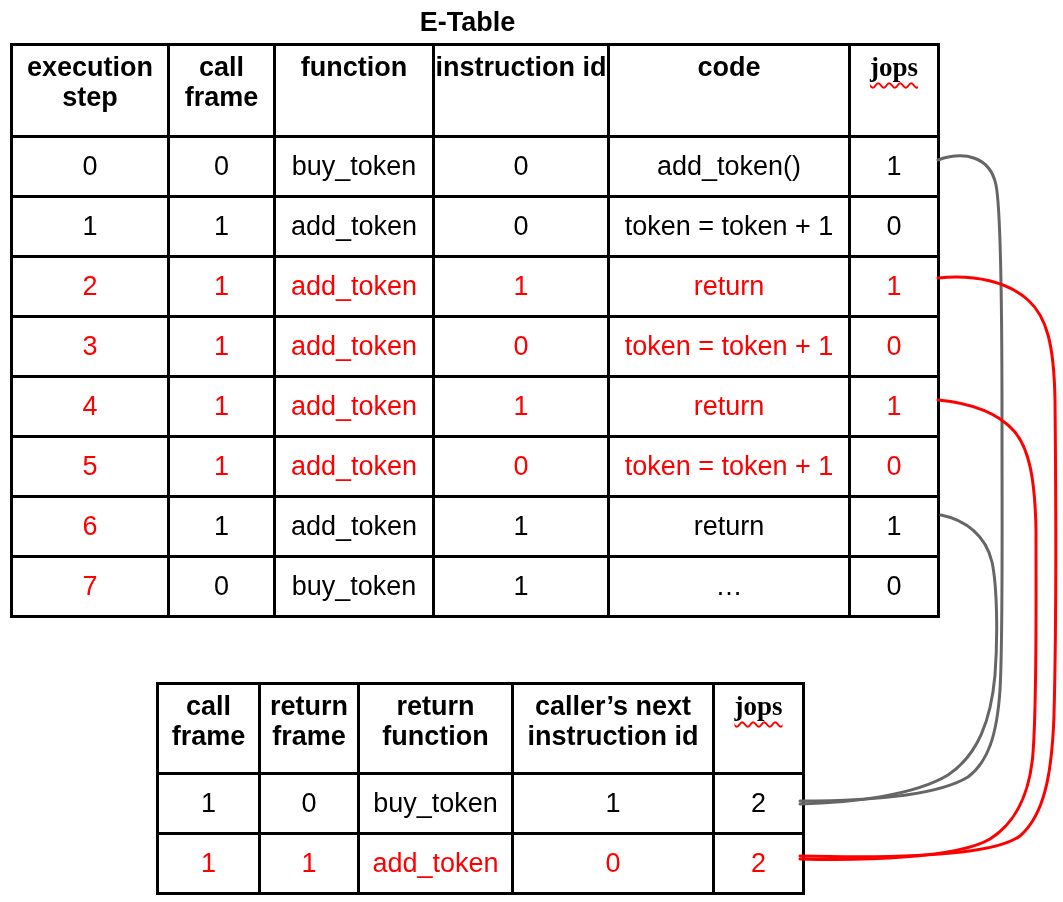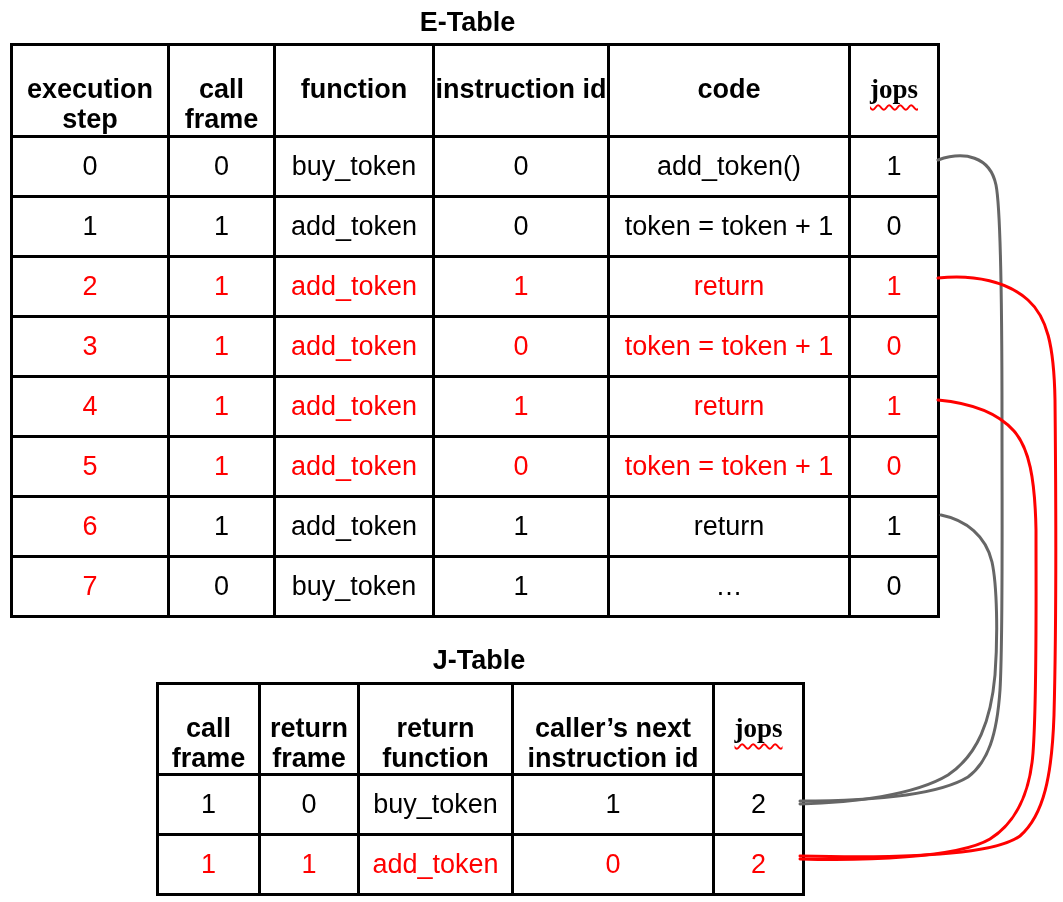--- a/index.html
+++ b/index.html
@@ -7,21 +7,21 @@
     position:relative;width:1063px;height:902px;background:#ffffff;
     font-family:"Liberation Sans",sans-serif;color:#000;overflow:hidden;
   }
   .tbl-title{position:absolute;font-weight:bold;font-size:27px;text-align:center;}
   #e-title{left:4px;top:7px;width:927px;}
   #j-title{left:156px;top:645px;width:646px;}
   table{position:absolute;border-collapse:collapse;table-layout:fixed;}
   #e-table{left:10px;top:43px;width:927px;}
   #j-table{left:156px;top:682px;width:646px;}
   th,td{border:3px solid #000;text-align:center;font-size:27px;padding:0;overflow:hidden;}
-  th{font-weight:bold;vertical-align:top;padding-top:28px;line-height:1.12;}
+  th{font-weight:bold;vertical-align:top;padding-top:6px;line-height:1.12;}
   td{vertical-align:middle;line-height:1;}
   #e-table thead tr{height:92px;}
   #e-table tbody tr{height:60px;}
   #j-table thead tr{height:90px;}
   #j-table tbody tr{height:60px;}
   .red{color:#ff0000;}
   .misspelled{
     text-decoration:underline wavy #ff0000;
     text-decoration-thickness:2px;
     text-underline-offset:6px;
@@ -118,21 +118,20 @@
           <td class="red" style="color: rgb(255, 0, 0);">7</td>
           <td>0</td>
           <td>buy_token</td>
           <td>1</td>
           <td>…</td>
           <td>0</td>
         </tr>
       </tbody>
   </table>
 
-  <div id="j-title" class="tbl-title">J-Table</div>
 
   <table id="j-table">
     <colgroup>
       <col style="width:102px">
         <col style="width:99px">
         <col style="width:154px">
       <col style="width:201px">
         <col style="width:90px">
     </colgroup>
     <thead>

